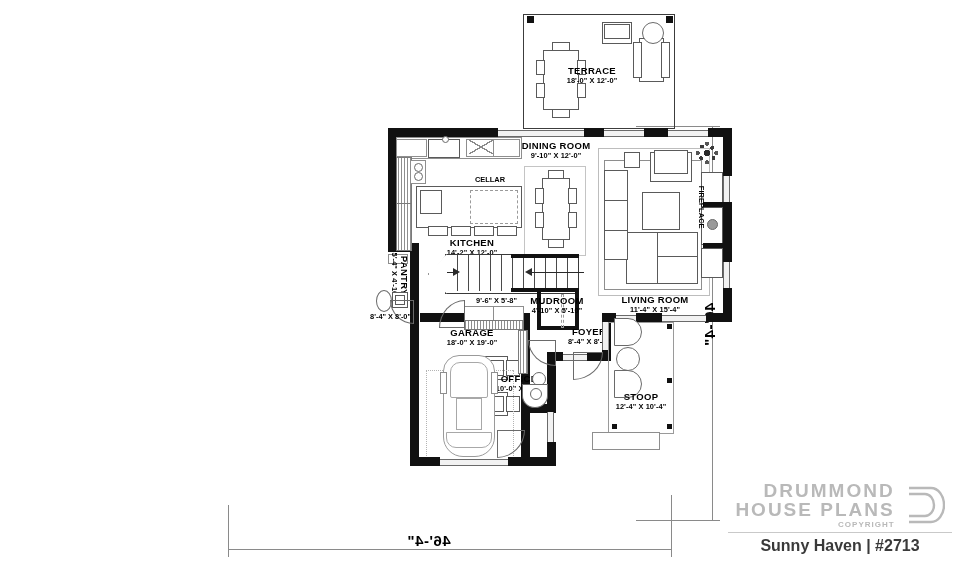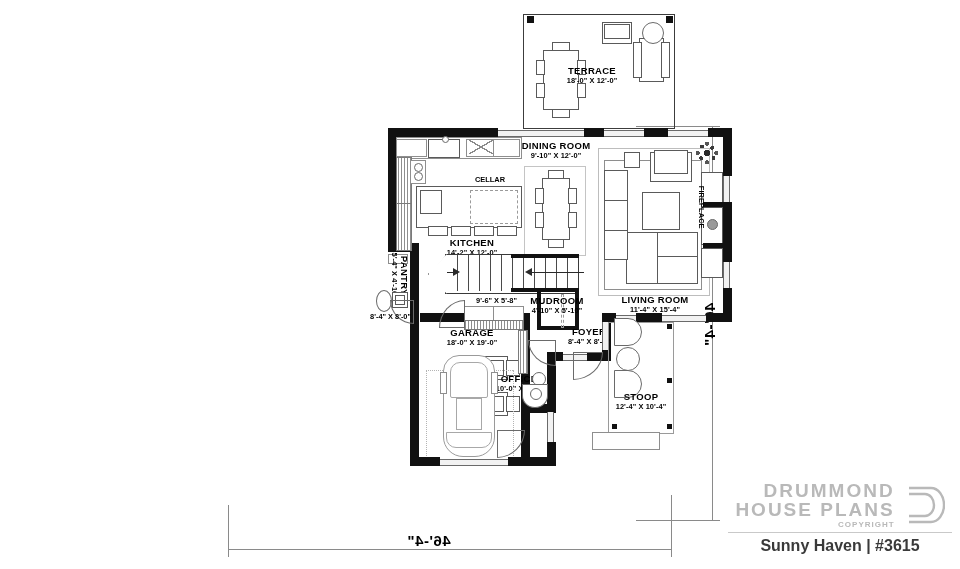--- a/index.html
+++ b/index.html
@@ -411,16 +411,16 @@
       <div class="logotxt">
         <div class="l1">DRUMMOND</div>
         <div class="l2">HOUSE PLANS</div>
         <div class="l3">COPYRIGHT</div>
       </div>
       <svg class="logomark" viewBox="0 0 44 42">
         <path d="M8 4 H30 A13 17 0 0 1 30 38 H8" fill="none" stroke="#b9b9b9" stroke-width="2.4"></path>
         <path d="M8 10 H24 A9 11 0 0 1 24 32 H8" fill="none" stroke="#b9b9b9" stroke-width="2.4"></path>
       </svg>
     </div>
-    <div id="plantitle">Sunny Haven | #3615</div>
+    <div id="plantitle">Sunny Haven | #2713</div>
   </div>
 
 </div>
 
 </body></html>

